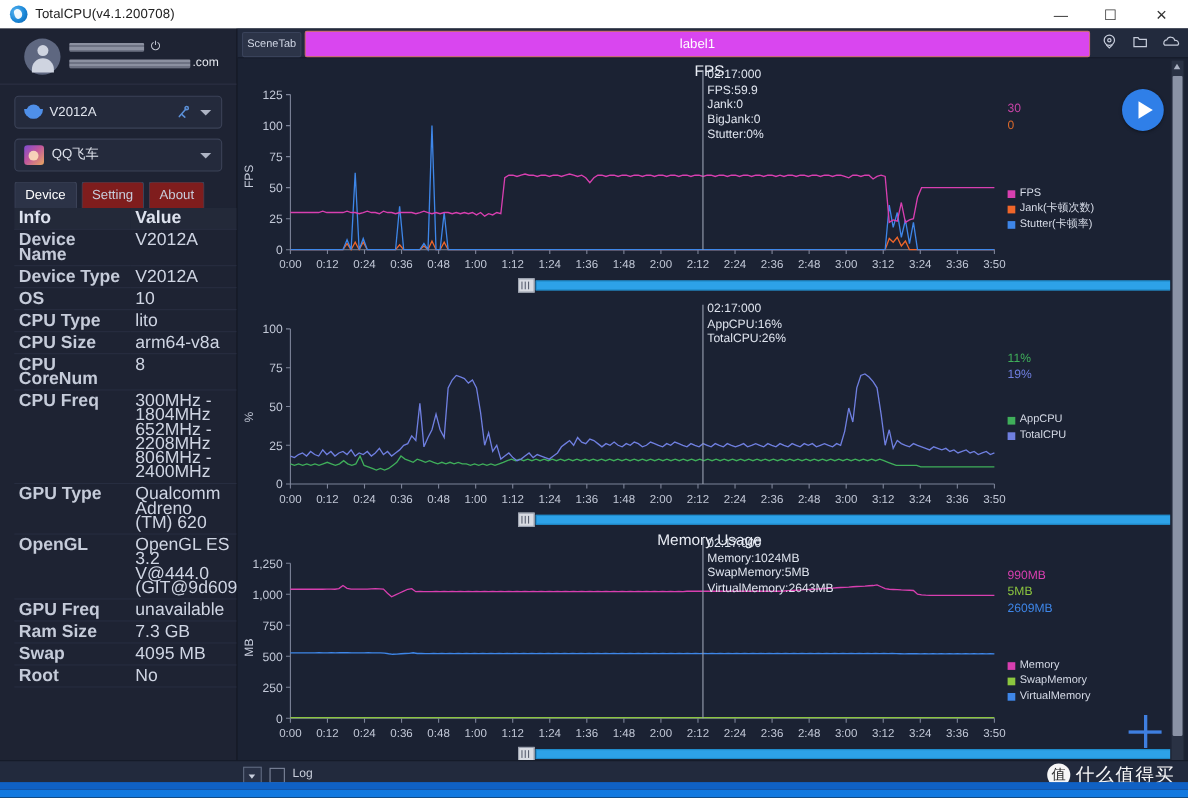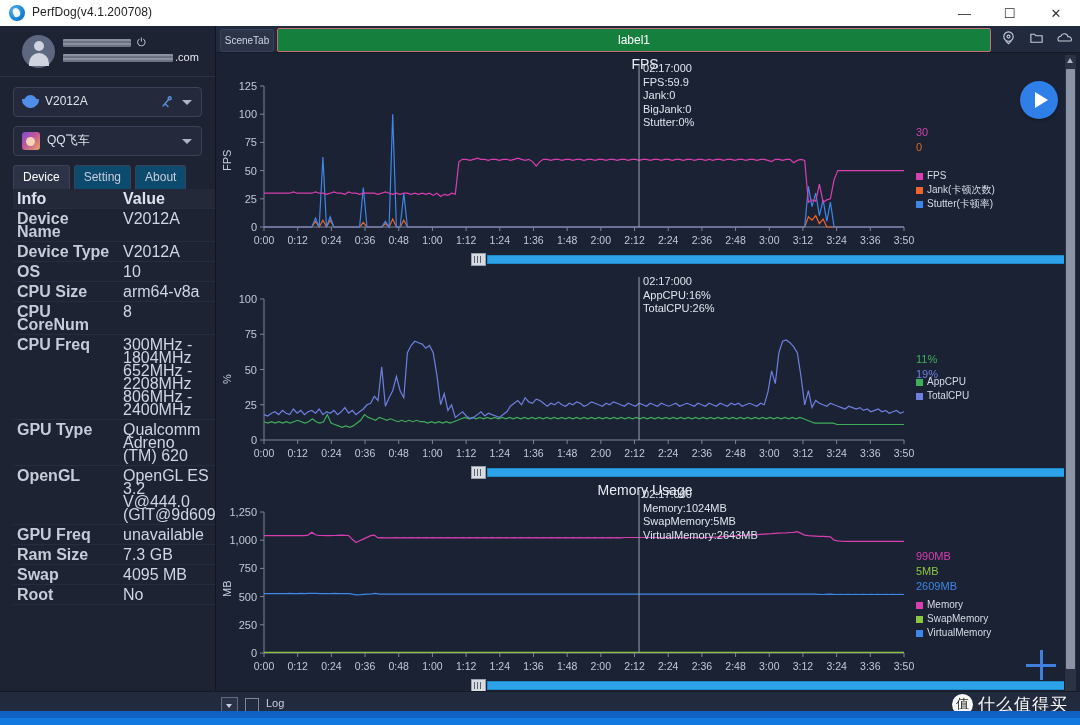--- a/index.html
+++ b/index.html
@@ -43,50 +43,50 @@
   .sel .droid:before{content:"";position:absolute;left:-2px;top:4px;width:17px;height:8px;border-radius:0 0 7px 7px;background:#4f8fe8;}
   .sel .gameico{position:absolute;left:8px;top:5px;width:18px;height:18px;border-radius:3px;
       background:linear-gradient(135deg,#7e4bd0 0%,#c0569e 45%,#e8a760 100%);overflow:hidden;}
   .sel .gameico:after{content:"";position:absolute;left:4px;top:5px;width:9px;height:9px;border-radius:50%;background:rgba(255,230,190,.85);}
   .sel-label{position:absolute;left:31px;top:6px;font-size:12px;color:#dfe3ec;}
   .sel-label.game{left:33px;top:5px;font-size:12px;}
   .caret{position:absolute;right:9px;top:12px;width:0;height:0;border-left:5px solid transparent;border-right:5px solid transparent;border-top:5px solid #aeb4c4;}
   .usb{position:absolute;right:27px;top:7px;width:14px;height:14px;}
 
   .tabs{display:flex;padding:0 13px;gap:4px;margin-top:1px;}
-  .tab{font-size:12px;color:#c8cddb;padding:4px 9px 5px 9px;border:1px solid #3b4257;border-bottom:none;border-radius:3px 3px 0 0;background:#0c4a6e;}
+  .tab{font-size:12px;color:#c8cddb;padding:4px 9px 5px 9px;border:1px solid #3b4257;border-bottom:none;border-radius:3px 3px 0 0;background:#7f1d1d;}
   .tab.active{background:#2c3347;color:#ffffff;}
 
   table.info{width:202px;margin:0 0 0 13px;border-collapse:collapse;table-layout:fixed;}
   table.info th,table.info td{font-size:16px;text-align:left;padding:3px 4px 3px 4px;
       border-bottom:1px solid #272d40;color:#ccd2e0;vertical-align:top;line-height:13px;}
   table.info th{color:#dde2ee;font-weight:bold;background:#232939;}
   table.info th:first-child,table.info td:first-child{width:98px;}
   table.info td.k{color:#c5cbd9;font-weight:bold;}
   table.info td.v{color:#cfd5e3;}
   .multi{white-space:pre-line;}
 
   
   .main{flex:1;height:692px;position:relative;background:#1b2233;}
 
   .scenebar{position:absolute;left:0;top:0;width:865px;height:26px;background:#222a3d;border-bottom:1px solid #151a27;}
   .scenetab{position:absolute;left:4px;top:3px;width:52px;height:21px;background:#2d3purple;}
   .scenetab{background:#2c3448;border:1px solid #39425a;border-radius:2px;color:#cfd5e3;font-size:10px;display:flex;align-items:center;justify-content:center;}
-  .labelchip{position:absolute;left:61px;top:2px;width:712px;height:22px;background:#15803d;border:1px solid #c96a77;border-radius:2px;color:#ffffff;font-size:12px;display:flex;align-items:center;justify-content:center;}
+  .labelchip{position:absolute;left:61px;top:2px;width:712px;height:22px;background:#d946ef;border:1px solid #c96a77;border-radius:2px;color:#ffffff;font-size:12px;display:flex;align-items:center;justify-content:center;}
   .scene-icons{position:absolute;right:8px;top:4px;display:flex;gap:13px;align-items:center;}
   .scene-icons svg{display:block;}
 
   .charts{position:absolute;left:0;top:26px;width:858px;height:640px;overflow:hidden;}
   .chart{position:relative;width:858px;height:213px;}
   .chart-title{position:absolute;left:0;top:4px;width:858px;text-align:center;font-size:14px;color:#e9edf5;}
   .plot{position:absolute;left:0;top:0;width:858px;height:213px;}
   .ylabel{position:absolute;left:5px;font-size:11px;color:#c8cedd;transform:rotate(-90deg);transform-origin:left top;white-space:nowrap;}
 
   .hud{position:absolute;font-size:11px;color:#dfe4ee;line-height:13.5px;white-space:pre-line;}
-  .rval{position:absolute;font-size:11px;line-height:15px;margin-top:33px;}
+  .rval{position:absolute;font-size:11px;line-height:15px;}
   .legend{position:absolute;font-size:10px;line-height:14px;color:#d6dbe7;}
   .legend div{display:flex;align-items:center;gap:4px;white-space:nowrap;}
   .sw{width:7px;height:7px;display:inline-block;}
 
   .tl{position:absolute;height:11px;left:255px;width:740px;}
   .tl .bar{position:absolute;left:16px;right:16px;top:2px;height:7px;background:#2da2e8;border:1px solid #1f8ac9;}
   .tl .grip{position:absolute;top:0;width:13px;height:11px;background:#d8dbe2;border:1px solid #9aa0ae;}
   .tl .grip i{position:absolute;left:2px;top:2px;width:1px;height:7px;background:#5a6070;box-shadow:3px 0 #5a6070,6px 0 #5a6070;}
   .tl .gl{left:0;}
 
@@ -115,21 +115,21 @@
 </style>
 </head>
 <body>
 
 <div class="desktop"></div>
 
 <div class="win">
 
   <div class="titlebar">
     <div class="tb-ico"></div>
-    <div class="tb-title">PerfDog(v4.1.200708)</div>
+    <div class="tb-title">TotalCPU(v4.1.200708)</div>
     <div class="tb-btns">
       <div class="tb-btn">—</div>
       <div class="tb-btn">☐</div>
       <div class="tb-btn">✕</div>
     </div>
   </div>
 
   <div class="body">
 
     <div class="sidebar">
@@ -182,20 +182,24 @@
               <td class="k">Device Name</td>
               <td class="v">V2012A</td>
             </tr>
             <tr>
               <td class="k">Device Type</td>
               <td class="v">V2012A</td>
             </tr>
             <tr>
               <td class="k">OS</td>
               <td class="v">10</td>
+            </tr>
+            <tr>
+              <td class="k">CPU Type</td>
+              <td class="v">lito</td>
             </tr>
             <tr>
               <td class="k">CPU Size</td>
               <td class="v">arm64-v8a</td>
             </tr>
             <tr>
               <td class="k">CPU CoreNum</td>
               <td class="v">8</td>
             </tr>
             <tr>

